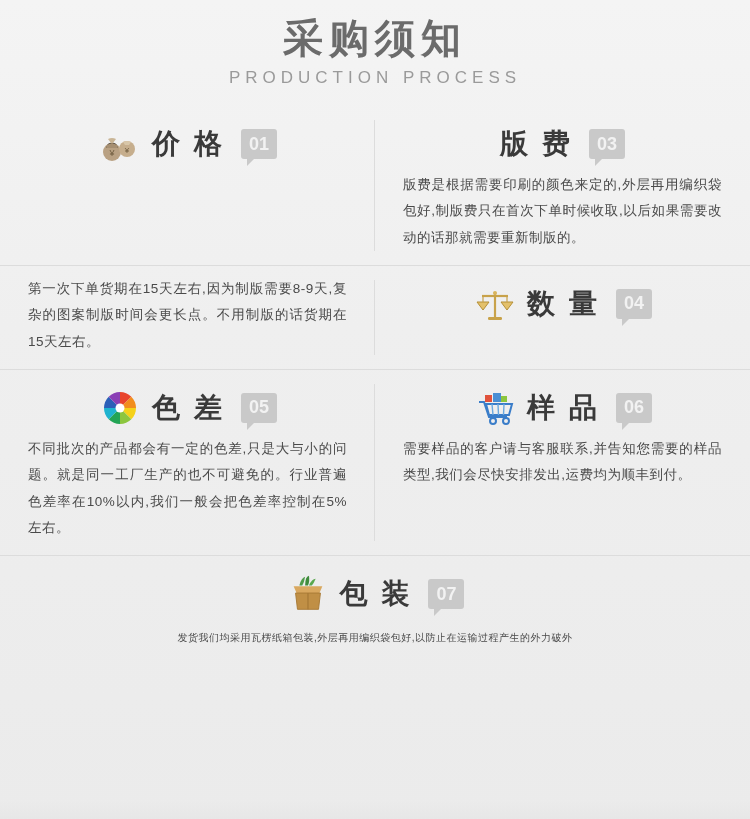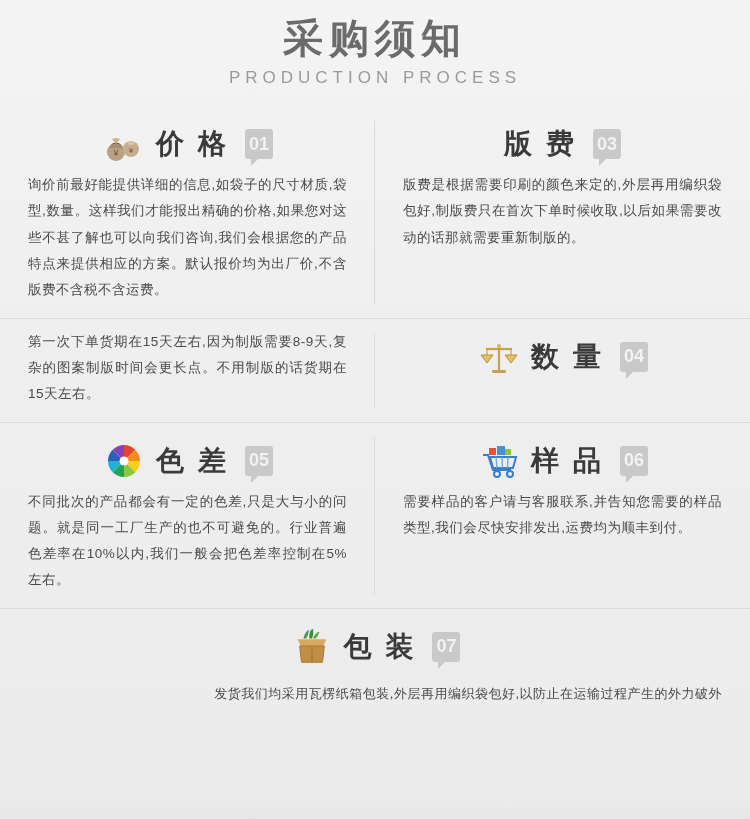--- a/index.html
+++ b/index.html
@@ -92,21 +92,21 @@
     font-size: 28px;
     font-weight: bold;
     color: #3a3a3a;
     letter-spacing: 3px;
     font-family: Liberation Sans, sans-serif;
     text-align: right;
   }
   
   .num-bubble {
     position: relative;
-    width: 28px;
+    width: 36px;
     height: 30px;
     background: #c9c9c9;
     border-radius: 3px;
     color: #f2f2f2;
     font-size: 18px;
     font-weight: bold;
     display: flex;
     align-items: center;
     justify-content: center;
     margin-left: 6px;
@@ -125,22 +125,22 @@
   
   .card-body {
     font-size: 13.5px;
     line-height: 1.95;
     color: #4a4a4a;
     text-align: justify;
     letter-spacing: 0.5px;
     padding: 0 4px;
   }
   .cell.full .card-body {
-    text-align: right;
-    font-size: 13px;
+    text-align: center;
+    font-size: 10px;
     padding-top: 6px;
   }
   
   .bottom-strip {
     position: absolute;
     left: 0;
     right: 0;
     bottom: 0;
     height: 18px;
     background: linear-gradient(180deg, rgba(235,235,235,0) 0%, #e7e7e7 100%);
@@ -168,21 +168,20 @@
             <path d="M8 14 l3 4 h2 l3 -4 q-4 -2 -8 0z" fill="#c9b596"></path>
             <text x="12" y="31" font-size="9" fill="#6d5a3d" text-anchor="middle" font-family="Liberation Sans, sans-serif">¥</text>
             <ellipse cx="27" cy="24" rx="8" ry="8" fill="#c6ae8d"></ellipse>
             <path d="M23 17 l2 3 h4 l2 -3 q-4 -2 -8 0z" fill="#d8c6a8"></path>
             <text x="27" y="28" font-size="8" fill="#6d5a3d" text-anchor="middle" font-family="Liberation Sans, sans-serif">¥</text>
           </svg>
         </div>
         <div class="card-title">价 格</div>
         <div class="num-bubble">01</div>
       </div>
-      <div class="card-body">询价前最好能提供详细的信息,如袋子的尺寸材质,袋型,数量。这样我们才能报出精确的价格,如果您对这些不甚了解也可以向我们咨询,我们会根据您的产品特点来提供相应的方案。默认报价均为出厂价,不含版费不含税不含运费。</div>
     </div>
 
     <div class="cell">
       <div class="card-head">
         <div class="card-title">版 费</div>
         <div class="num-bubble">03</div>
       </div>
       <div class="card-body">版费是根据需要印刷的颜色来定的,外层再用编织袋包好,制版费只在首次下单时候收取,以后如果需要改动的话那就需要重新制版的。</div>
     </div>
 

